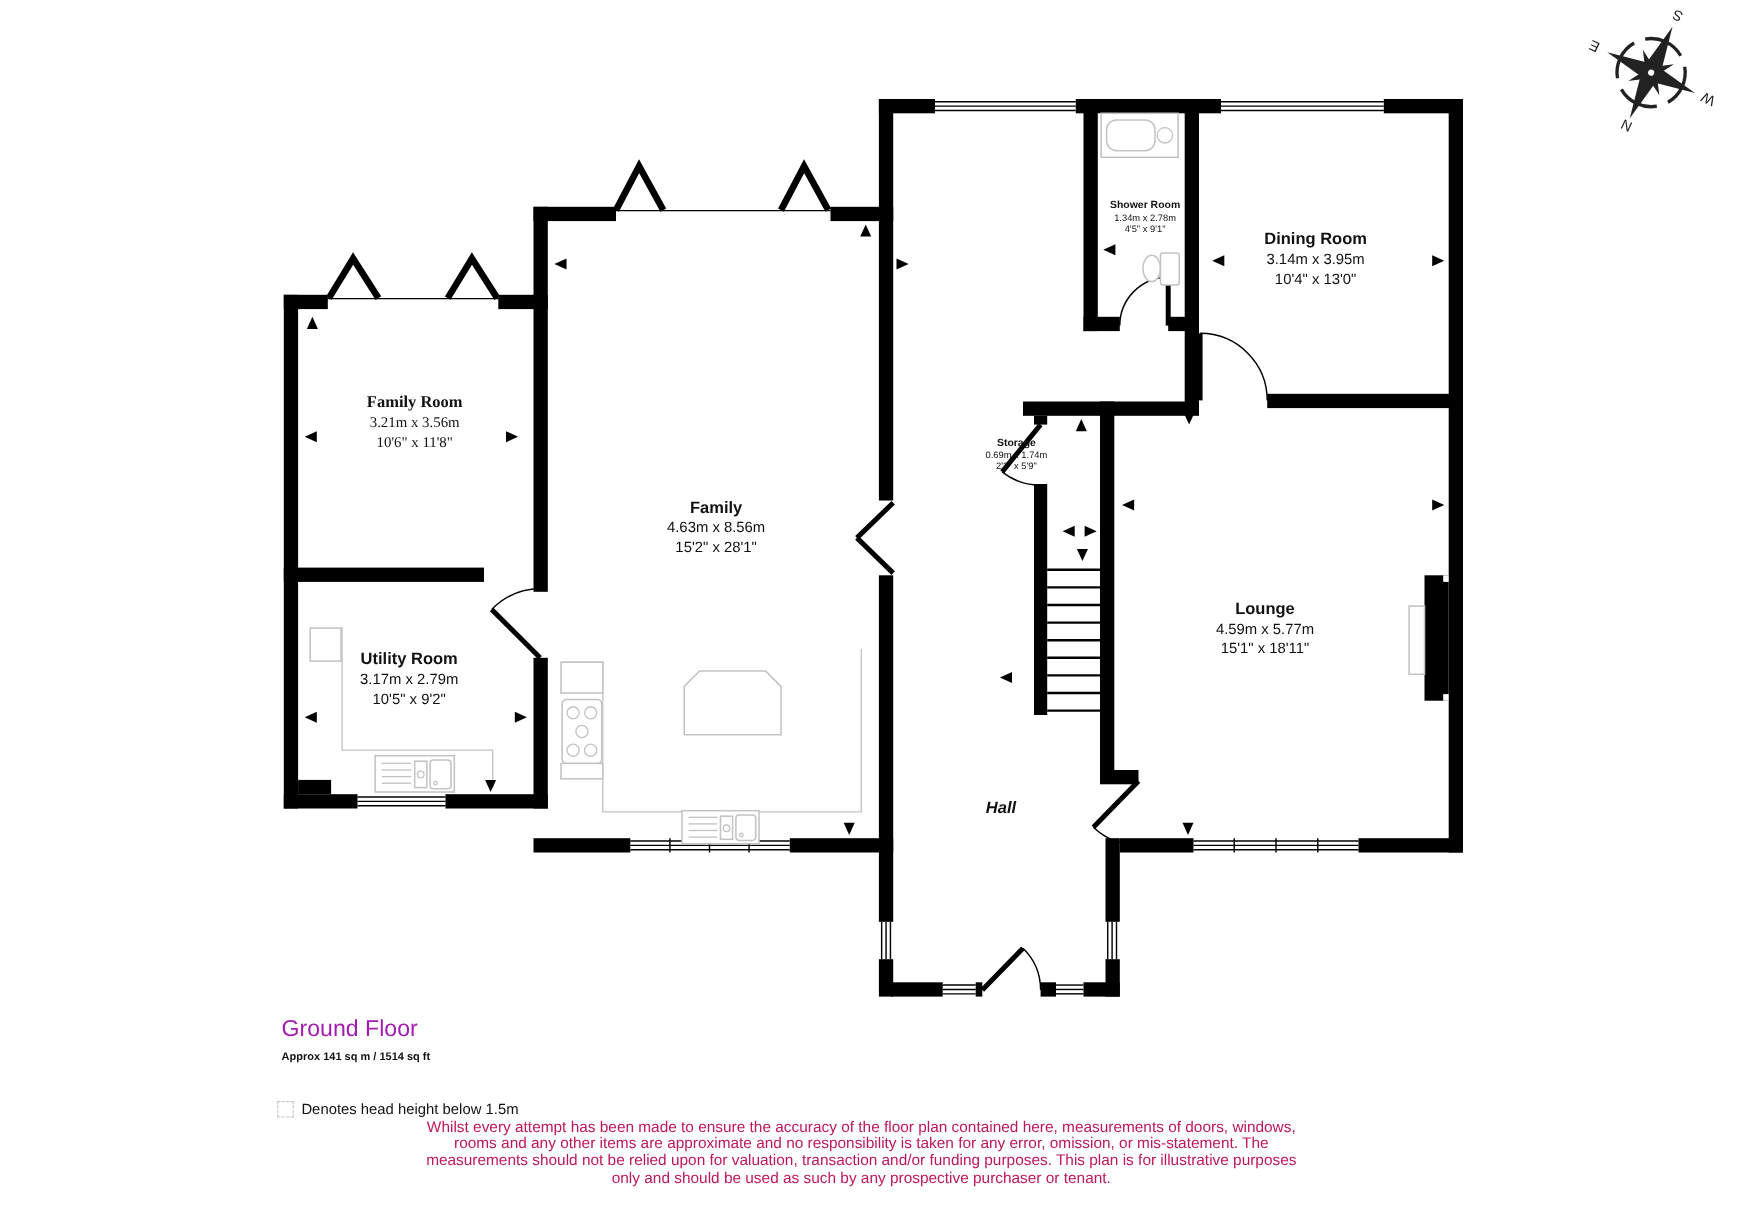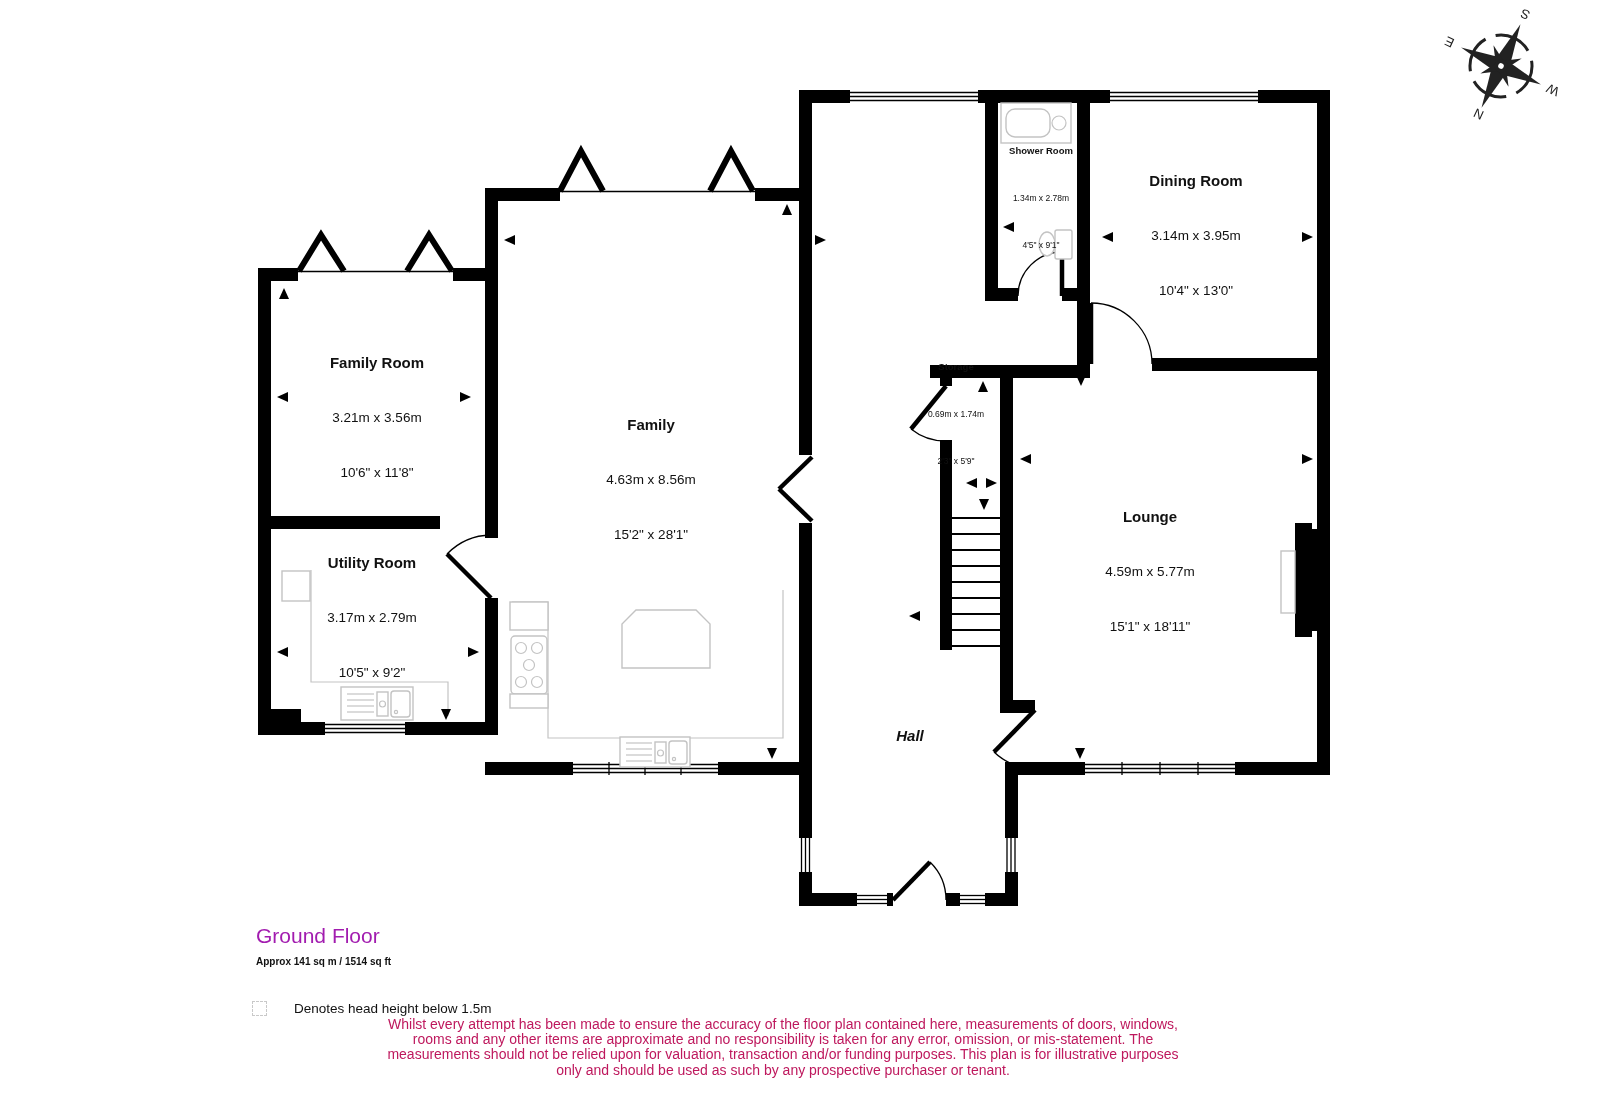--- a/index.html
+++ b/index.html
@@ -10,27 +10,27 @@
   .thin{stroke:#000;stroke-width:1.3;fill:none;}
   .bay{stroke:#000;stroke-width:6;fill:none;stroke-linejoin:miter;}
   .leaf{stroke:#000;stroke-width:4.5;fill:none;}
   .arc{stroke:#000;stroke-width:1.3;fill:none;}
   .tread{stroke:#000;stroke-width:2.2;}
   .fixture{stroke:#c3c3c3;stroke-width:1.4;fill:#fff;}
   .fixline{stroke:#c3c3c3;stroke-width:1.2;fill:none;}
   .marker{fill:#000;}
   .room-label{position:absolute;transform:translate(-50%,-50%);text-align:center;white-space:nowrap;}
   .room-name{font-weight:bold;font-size:15px;line-height:18px;}
-  .room-dims{font-size:13.5px;line-height:18px;margin-top:37px;}
+  .room-dims{font-size:13.5px;line-height:18px;}
   .room-label.small .room-name{font-size:9.5px;line-height:11px;}
   .room-label.small .room-dims{font-size:8.5px;line-height:10px;}
   .hall-label{position:absolute;transform:translate(-50%,-50%);font-weight:bold;font-size:15px;}
   .floor-title{position:absolute;left:256px;top:924px;font-size:21px;color:#a21caf;}
   .floor-area{position:absolute;left:256px;top:956px;font-size:10px;font-weight:bold;}
-  .legend{position:absolute;left:252px;top:1001px;display:flex;align-items:center;gap:20px;}
+  .legend{position:absolute;left:252px;top:1001px;display:flex;align-items:center;}
   .legend-box{width:13px;height:13px;border:1.5px dashed #c9c9c9;margin-right:7px;}
   .legend-text{font-size:13.5px;}
   .disclaimer{position:absolute;left:378px;top:1017px;width:810px;text-align:center;
               font-size:14px;line-height:15.2px;color:#be185d;}
   .compass-letter{font-size:13px;fill:#222;}
 </style>
 </head>
 <body>
 
 <div class="canvas">
@@ -261,21 +261,21 @@
       <polygon fill="#222" points="0,-22 5,0 0,22 -5,0" transform="rotate(135)"></polygon>
       <circle r="6.5" fill="#222"></circle>
       <circle r="2.8" fill="#fff"></circle>
       <text class="compass-letter" x="0" y="-53" text-anchor="middle" dominant-baseline="central">N</text>
       <text class="compass-letter" x="0" y="57" text-anchor="middle" dominant-baseline="central">S</text>
       <text class="compass-letter" x="57" y="0" text-anchor="middle" dominant-baseline="central">E</text>
       <text class="compass-letter" x="-57" y="0" text-anchor="middle" dominant-baseline="central">W</text>
     </g>
   </svg>
 
-  <div class="room-label" style="left:377px;top:418px;">
+  <div class="room-label" style="left:377px;top:384px;font-family:Liberation Serif, serif;">
     <div class="room-name">Family Room</div>
     <div class="room-dims">3.21m x 3.56m</div>
     <div class="room-dims">10'6" x 11'8"</div>
   </div>
 
   <div class="room-label" style="left:651px;top:480px;">
     <div class="room-name">Family</div>
     <div class="room-dims">4.63m x 8.56m</div>
     <div class="room-dims">15'2" x 28'1"</div>
   </div>
@@ -291,21 +291,21 @@
     <div class="room-dims">1.34m x 2.78m</div>
     <div class="room-dims">4'5" x 9'1"</div>
   </div>
 
   <div class="room-label" style="left:1196px;top:236px;">
     <div class="room-name">Dining Room</div>
     <div class="room-dims">3.14m x 3.95m</div>
     <div class="room-dims">10'4" x 13'0"</div>
   </div>
 
-  <div class="room-label small" style="left:956px;top:413px;">
+  <div class="room-label small" style="left:924px;top:413px;">
     <div class="room-name">Storage</div>
     <div class="room-dims">0.69m x 1.74m</div>
     <div class="room-dims">2'3" x 5'9"</div>
   </div>
 
   <div class="room-label" style="left:1150px;top:572px;">
     <div class="room-name">Lounge</div>
     <div class="room-dims">4.59m x 5.77m</div>
     <div class="room-dims">15'1" x 18'11"</div>
   </div>

